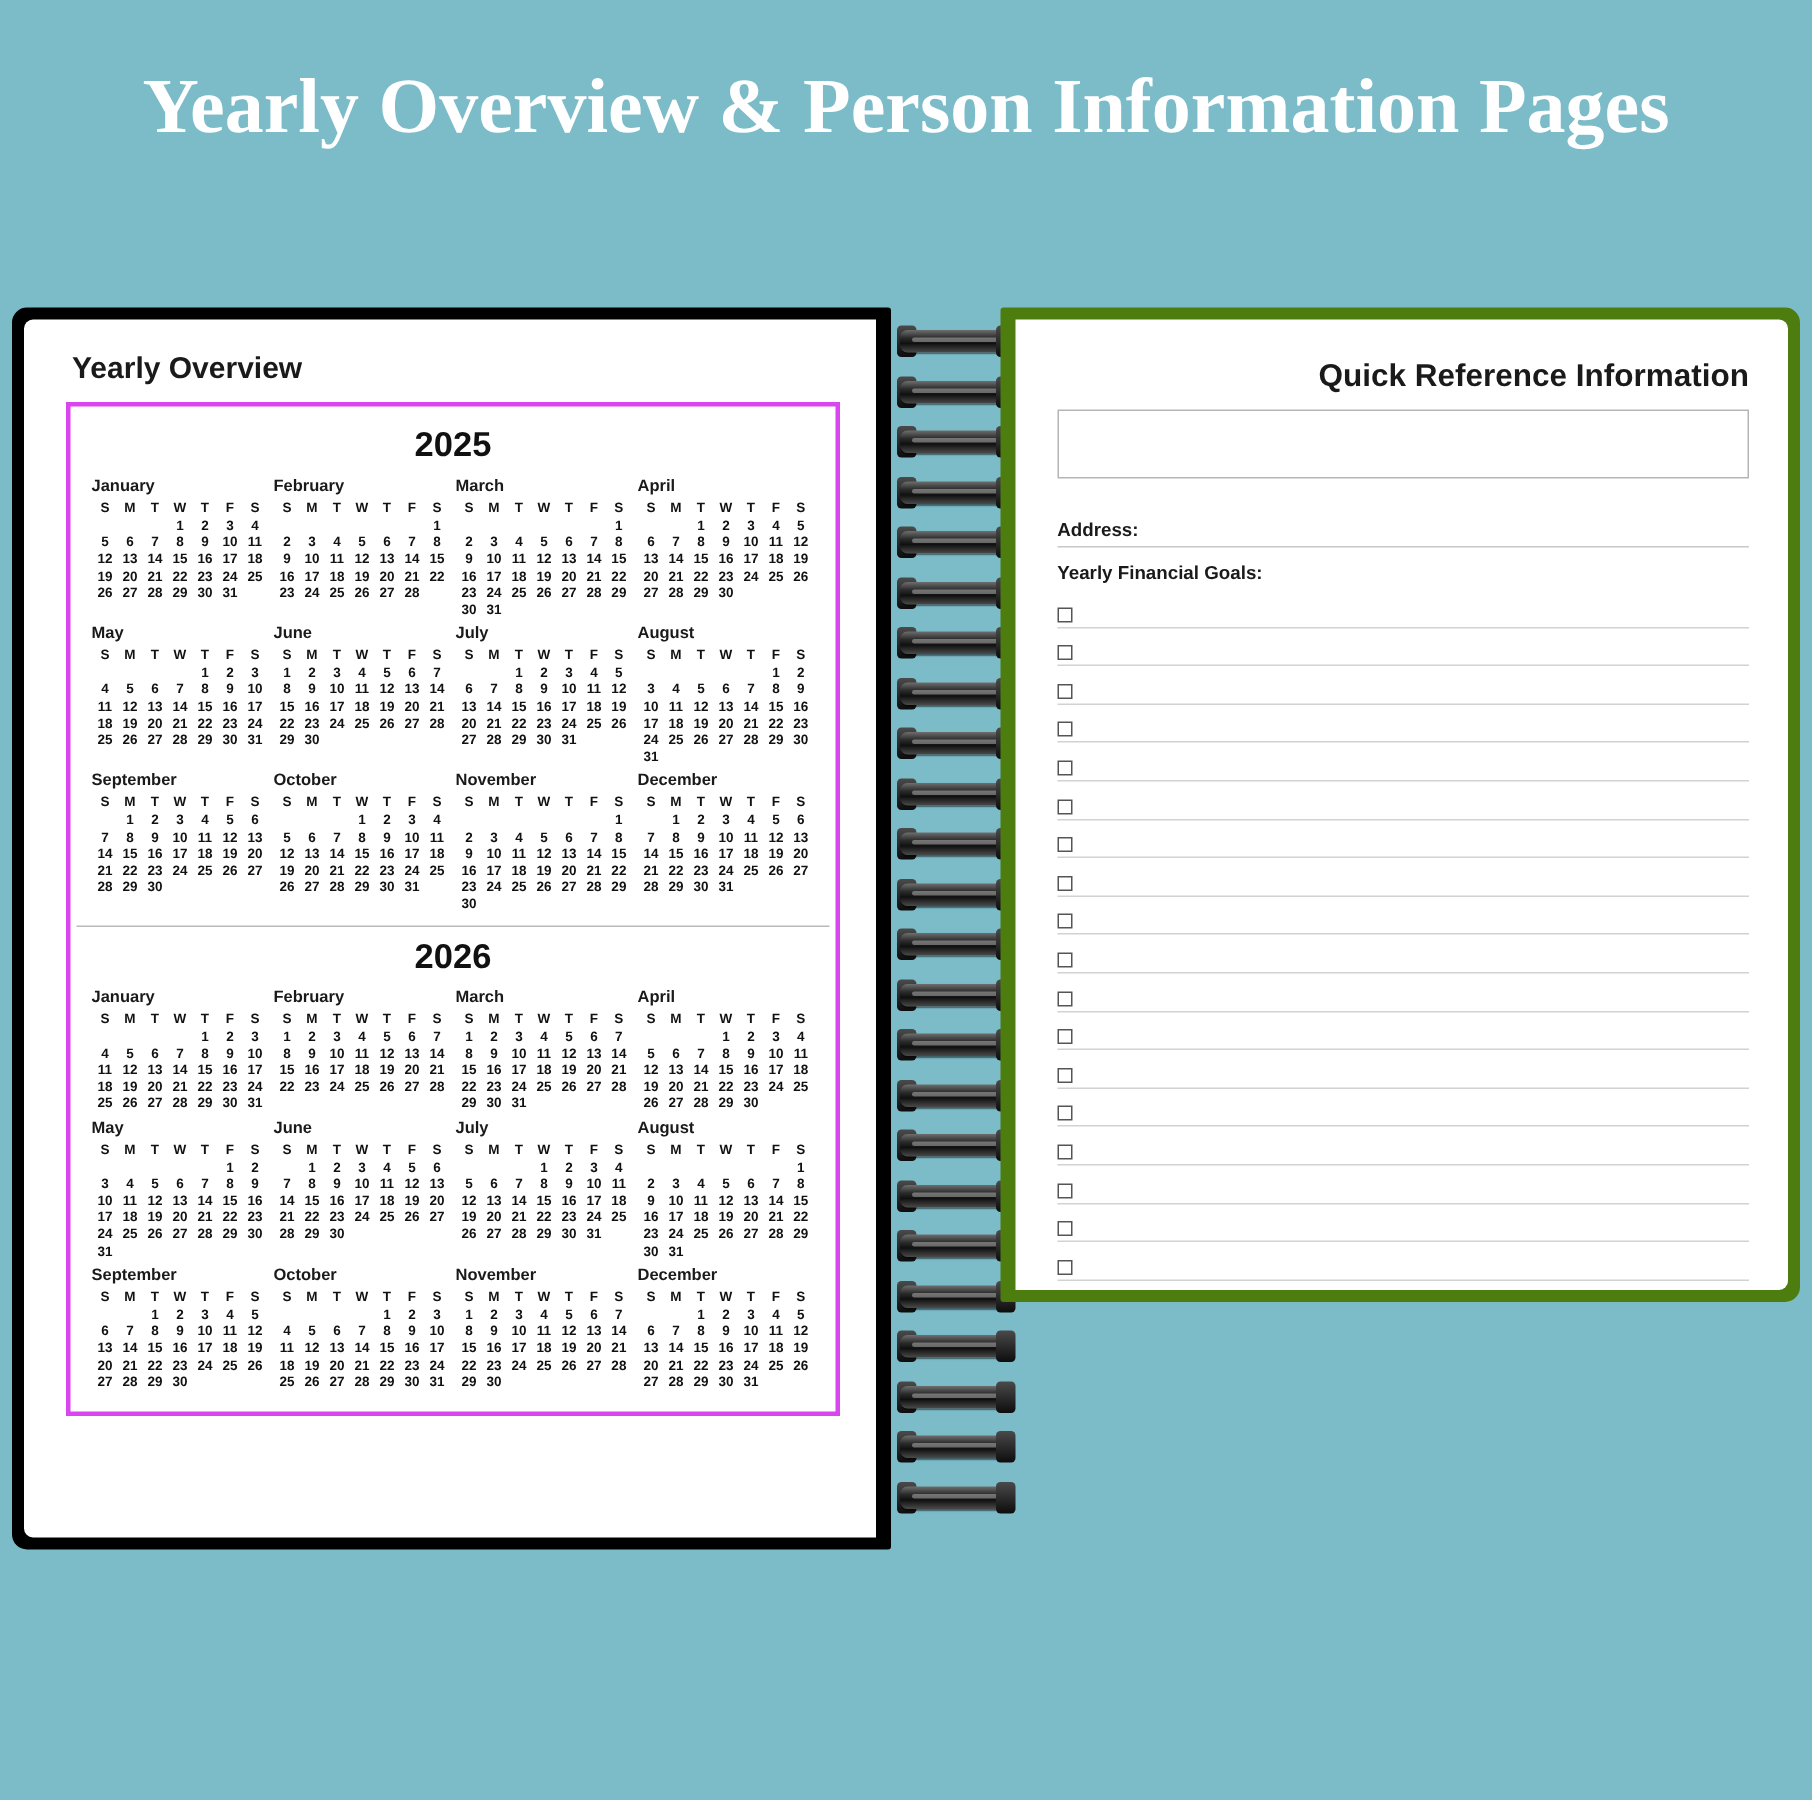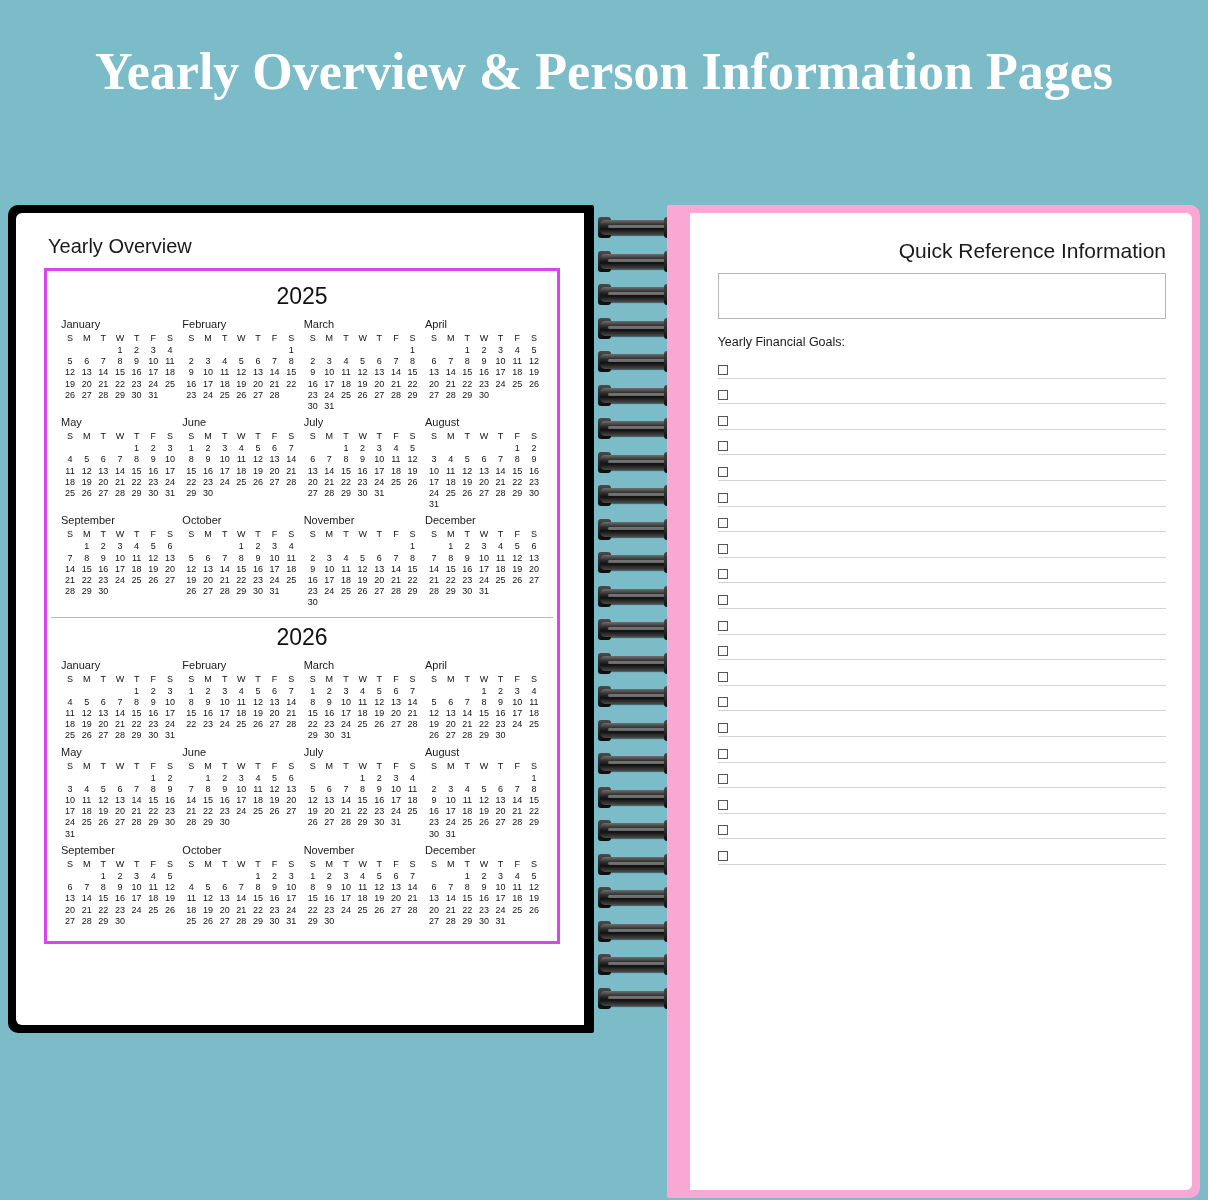--- a/index.html
+++ b/index.html
@@ -18,20 +18,21 @@
     font-size:52px;
     letter-spacing:0px;
     padding-top:43px;
     line-height:1.1;
   }
   .spread {
     position:absolute;
     top:205px; left:8px;
     width:1192px; height:828px;
     display:flex;
+    font-weight:bold;
   }
   
   .left-page {
     position:relative;
     width:588px; height:828px;
     background:#000;
     border-radius:10px 2px 2px 10px;
     padding:8px 10px 8px 8px;
   }
   .left-inner {
@@ -124,24 +125,24 @@
     width:13px; height:21px;
     background:linear-gradient(180deg,#4a4a4a,#0d0d0d);
     border-radius:3px;
   }
   .ring .capL { left:-2px; }
   .ring .capR { left:64px; }
 
   
   .right-page {
     position:relative;
-    width:608px; height:993px;
-    background:#f9a8d4;
+    width:608px; height:663px;
+    background:#4d7c0f;
     border-radius:2px 10px 10px 2px;
-    padding:8px 8px 8px 23px;
+    padding:8px 8px 8px 10px;
     margin-left:-4px;
   }
   .right-inner {
     width:100%; height:100%;
     background:#fff;
     border-radius:0 6px 6px 0;
     padding:20px 26px 12px 28px;
     overflow:hidden;
     position:relative;
   }
@@ -1847,20 +1848,23 @@
         <div class="capR"></div>
       </div>
     </div>
 
   <div class="right-page">
     <div class="right-inner">
       <div class="qri-head">Quick Reference Information</div>
 
       <div class="name-box"></div>
 
+      <div class="line-field">
+        <span class="lbl">Address:</span>
+      </div>
 
 
       <div class="goals-label">Yearly Financial Goals:</div>
       <div class="goal-rows" id="goal-rows">
           <div class="goal-row">
             <div class="checkbox"></div>
             <div class="goal-space"></div>
           </div>
           <div class="goal-row">
             <div class="checkbox"></div>

